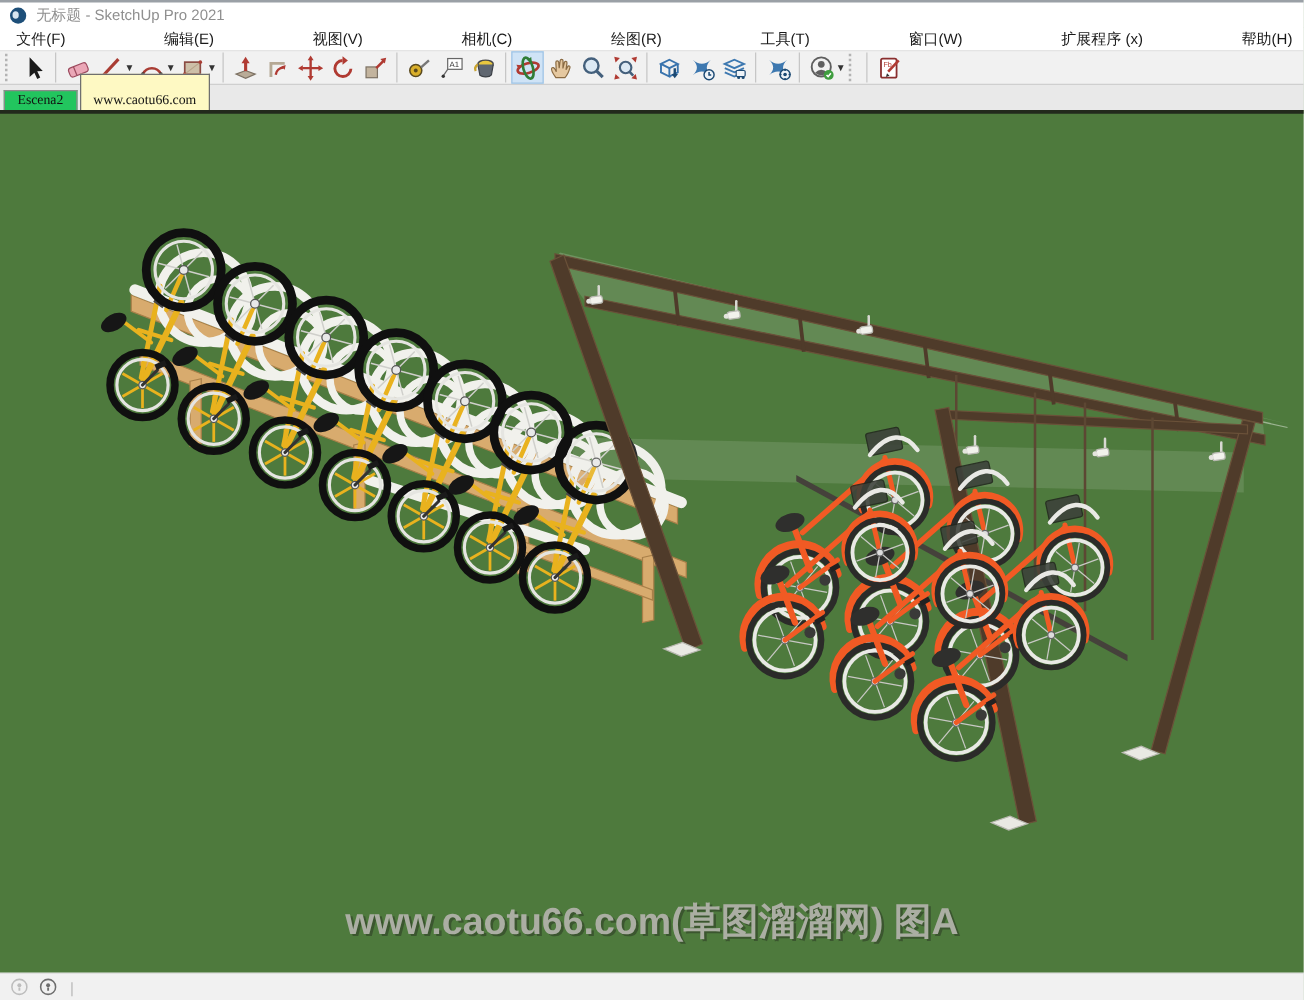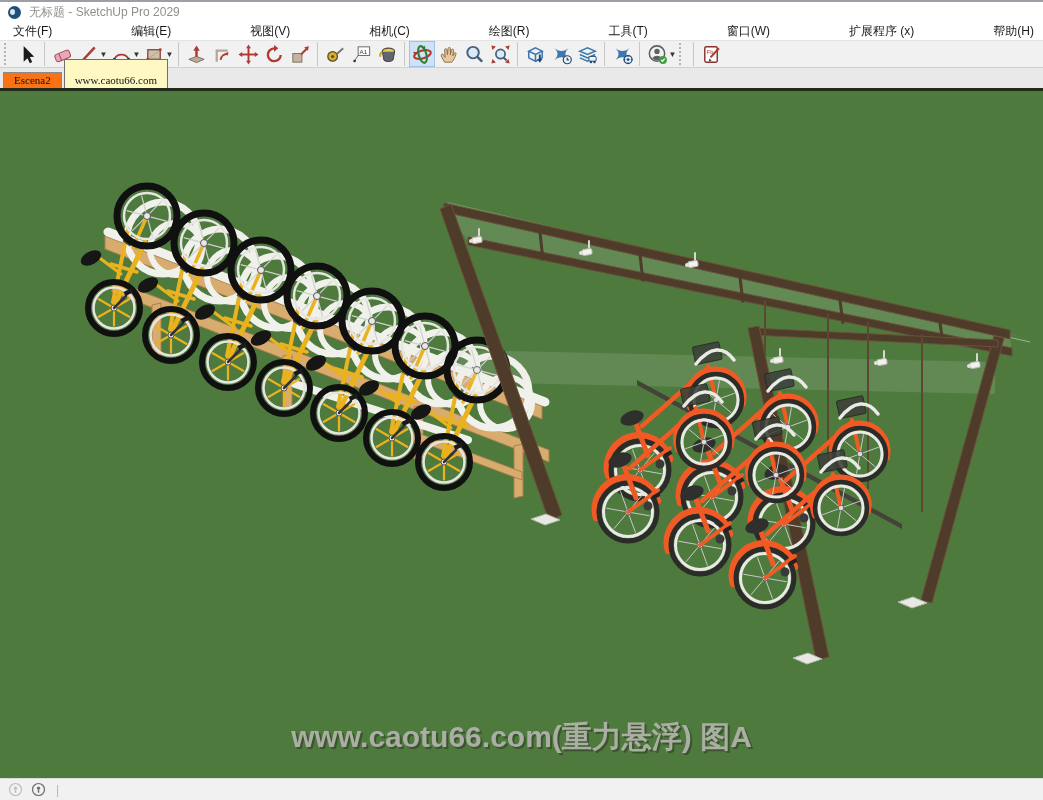--- a/index.html
+++ b/index.html
@@ -20,41 +20,41 @@
   .toolbar{height:28px;background:#f1f1f1;border-top:1px solid #e4e4e4;border-bottom:1px solid #cfcfcf;display:flex;align-items:center;padding-left:2px;}
   .grip{width:7px;height:22px;border-left:2px dotted #b3b3b3;margin:0 3px 0 2px;}
   .tbtn{width:26px;height:26px;display:flex;align-items:center;justify-content:center;border:1px solid transparent;}
   .tbtn.active{background:#cfe3f6;border:1px solid #9ec3e5;}
   .tbtn svg{width:23px;height:23px;display:block;}
   .dd{font-size:8px;color:#333;width:9px;text-align:center;margin-left:-2px;cursor:default;}
   .tsep{width:1px;height:24px;background:#c6c6c6;margin:0 4px;flex:0 0 auto;}
 
   
   .tabbar{height:20px;background:#e9e9e9;display:flex;align-items:flex-end;padding-left:3px;}
-  .tab{font-family:"Liberation Serif",serif;font-size:11px;color:#111;background:#f97316;border:1px solid #8a8a8a;border-bottom:none;padding:1px 10px 2px;margin-right:2px;white-space:nowrap;cursor:default;}
+  .tab{font-family:"Liberation Serif",serif;font-size:11px;color:#111;background:#22c55e;border:1px solid #8a8a8a;border-bottom:none;padding:1px 10px 2px;margin-right:2px;white-space:nowrap;cursor:default;}
   .tab.active{background:#fef9c3;border-color:#6f6f6f;padding-top:14px;}
 
   
   .viewport{height:690px;background:#4e7a3d;position:relative;border-top:3px solid #222a1c;overflow:hidden;}
   #scene{position:absolute;left:0;top:-3px;width:1043px;height:690px;}
   .watermark{position:absolute;left:50%;bottom:20px;transform:translateX(-50%);
     font-size:30px;font-weight:bold;color:#abaea3;text-shadow:2px 2px 0 rgba(40,50,34,.5);
     white-space:nowrap;letter-spacing:0;}
 
   
   .statusbar{height:22px;background:#f1f1f1;border-top:1px solid #dadada;display:flex;align-items:center;padding-left:8px;font-size:12px;color:#1c1c1c;}
   .sicon{width:15px;height:15px;margin-right:8px;flex:0 0 auto;}
   .sdivider{color:#b8b8b8;margin:0 8px 0 2px;}
 </style>
 </head>
 <body>
 
 <div class="titlebar">
   <div class="logo"></div>
-  <div class="title-text">无标题 - SketchUp Pro 2029</div>
+  <div class="title-text">无标题 - SketchUp Pro 2021</div>
 </div>
 
 <div class="menubar" id="menubar">
     <div class="menu-item">文件(F)</div>
     <div class="menu-item">编辑(E)</div>
     <div class="menu-item">视图(V)</div>
     <div class="menu-item">相机(C)</div>
     <div class="menu-item">绘图(R)</div>
     <div class="menu-item">工具(T)</div>
     <div class="menu-item">窗口(W)</div>
@@ -649,21 +649,21 @@
           <line x1="825.6791111376205" y1="407.1442478062692" x2="856.3208888623795" y2="432.8557521937308" stroke="#c8c8c4" stroke-width="1" stroke-linecap="butt"></line>
           <line x1="844.4729635533386" y1="400.30384493975583" x2="837.5270364466614" y2="439.69615506024417" stroke="#c8c8c4" stroke-width="1" stroke-linecap="butt"></line>
           <line x1="859.7938524157182" y1="413.1595971334866" x2="822.2061475842818" y2="426.8404028665134" stroke="#c8c8c4" stroke-width="1" stroke-linecap="butt"></line>
           <circle cx="841" cy="420" r="2.8" fill="#ddd" stroke="#666"></circle>
         </g>
         <polygon points="531,431 546,426 560,432 545,437" fill="#e9e9e3" stroke="#b8b8b0" stroke-width="1" opacity="1"></polygon>
         <polygon points="793,570 808,565 822,571 807,576" fill="#e9e9e3" stroke="#b8b8b0" stroke-width="1" opacity="1"></polygon>
         <polygon points="898,514 913,509 927,515 912,520" fill="#e9e9e3" stroke="#b8b8b0" stroke-width="1" opacity="1"></polygon>
       </g>
     </svg>
-  <div class="watermark">www.caotu66.com(重力悬浮) 图A</div>
+  <div class="watermark">www.caotu66.com(草图溜溜网) 图A</div>
 </div>
 
 <div class="statusbar">
   <span class="sicon" id="sicon1"><svg viewBox="0 0 16 16" width="15" height="15">
         <circle cx="8" cy="8" r="6.4" fill="none" stroke="#bdbdbd" stroke-width="1.3"></circle>
         <circle cx="8" cy="6.6" r="1.7" fill="#bdbdbd"></circle>
         <path d="M8 8.6 L8 11.4" stroke="#bdbdbd" stroke-width="1.6"></path>
       </svg></span>
   <span class="sicon" id="sicon2"><svg viewBox="0 0 16 16" width="15" height="15">
         <circle cx="8" cy="8" r="6.4" fill="none" stroke="#6d6d6d" stroke-width="1.3"></circle>

